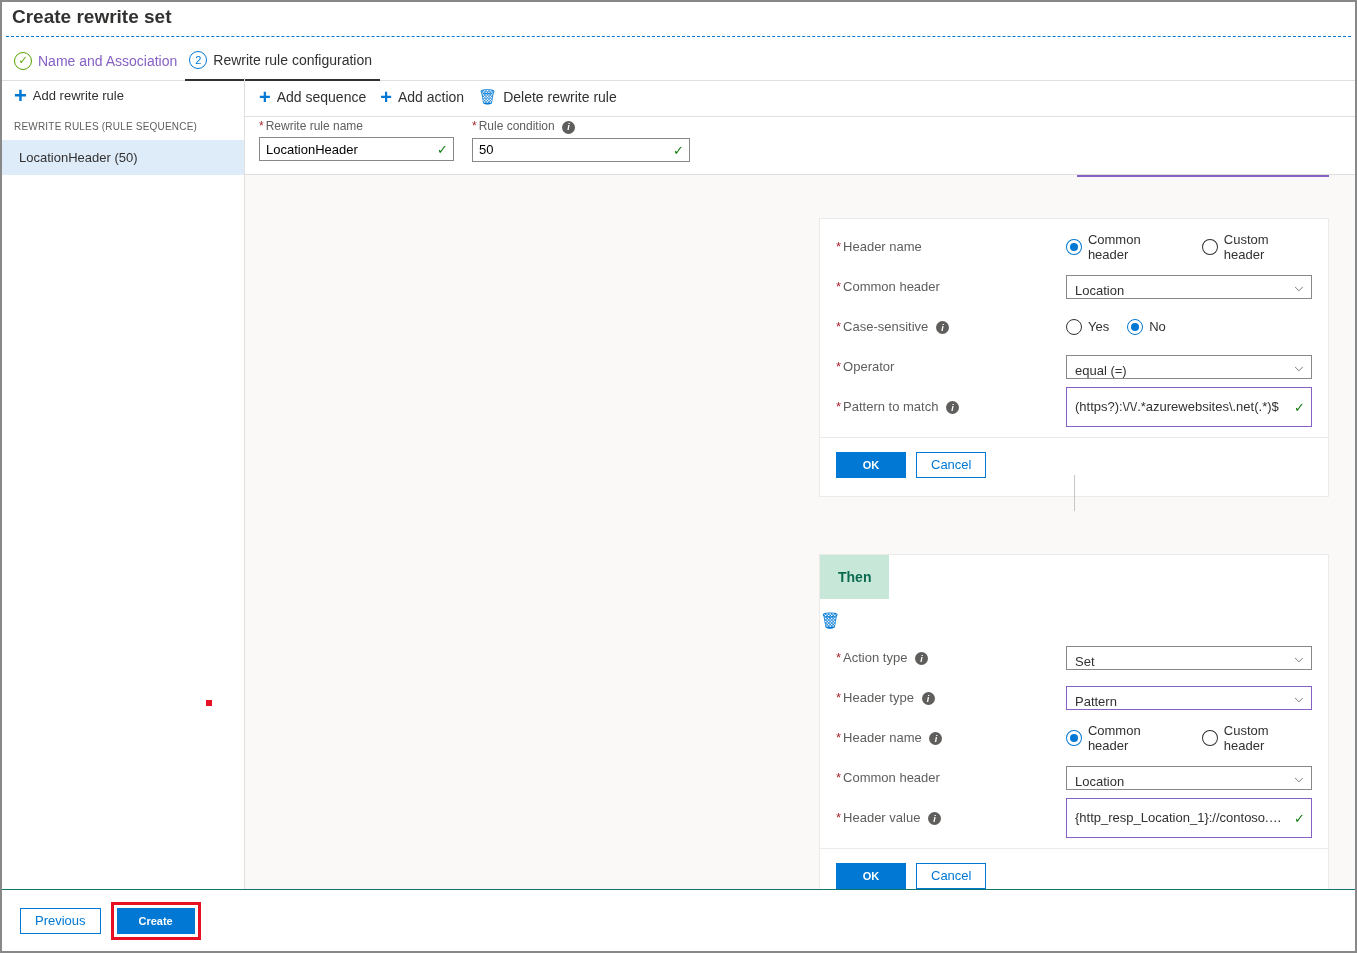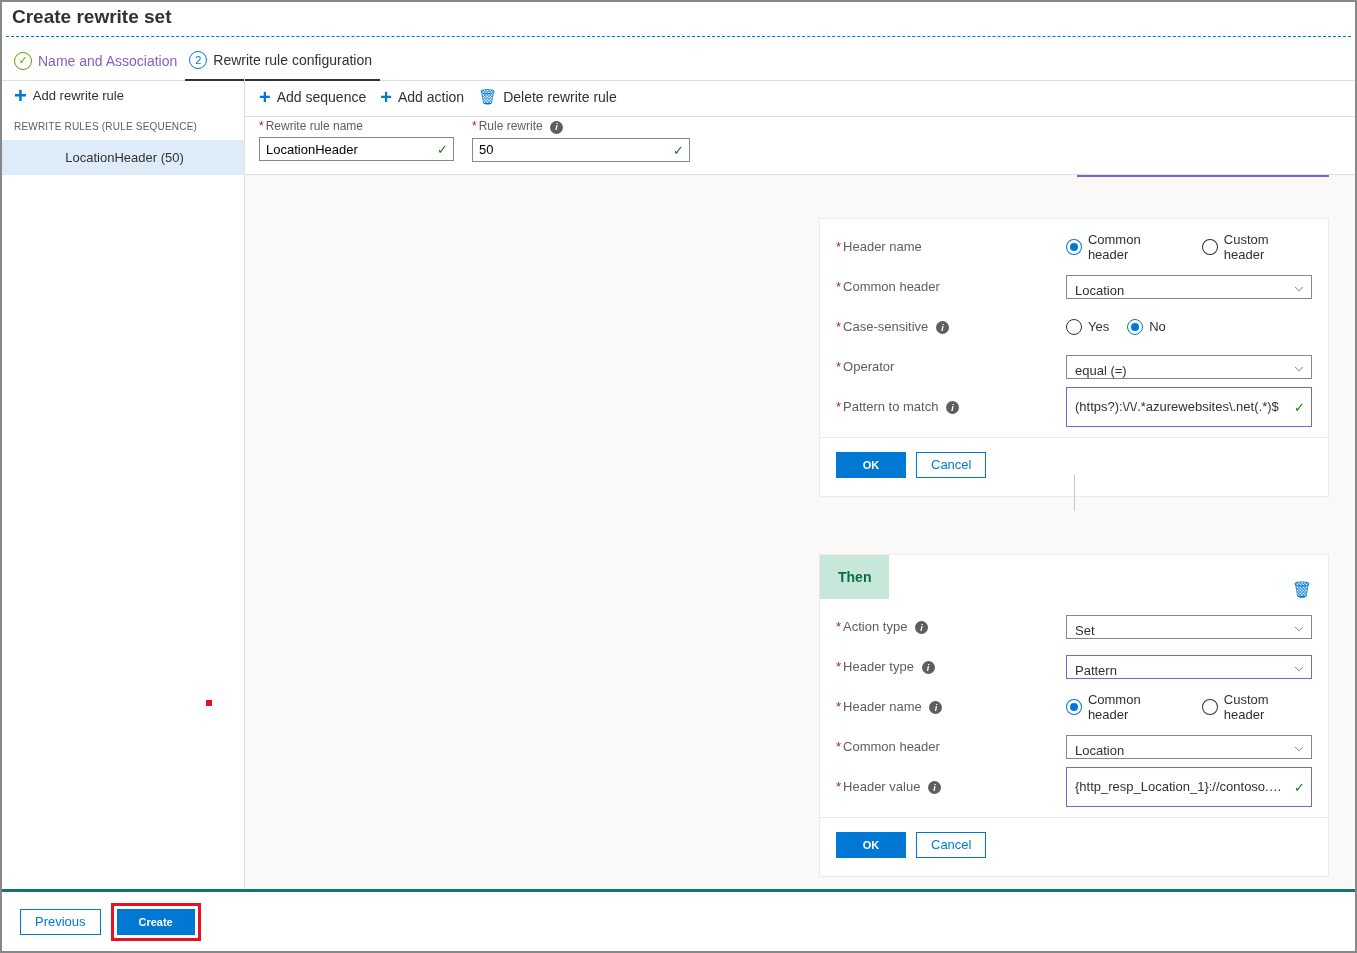--- a/index.html
+++ b/index.html
@@ -13,21 +13,21 @@
   .step1 .step-circle { border:1.5px solid #57a300; color:#57a300; }
   .step1 .step-label { color: #8661c5; }
   .step2 { border-bottom: 2px solid #323130; margin-bottom:-1px;}
   .step2 .step-circle { border:1.5px solid #0078d4; color:#0078d4; }
   .body { display:flex; position:absolute; top:76px; left:0; right:0; bottom:62px; }
   .left { width: 243px; border-right:1px solid #e1dfdd; display:flex; flex-direction:column; }
   .add-rule { display:flex; align-items:center; gap:6px; padding: 10px 12px; color:#323130; cursor:pointer; }
   .plus-blue { color:#0078d4; font-size:22px; font-weight:700; line-height:14px; }
   .plus-blue-sm { color:#0078d4; font-size:20px; font-weight:700; line-height:14px; }
   .rules-head { font-size:10px; font-weight:400; color:#605e5c; padding:8px 12px; letter-spacing:0.2px; }
-  .rule-item { padding:10px 14px; background:#deecf9; border-left:3px solid #deecf9; cursor:pointer;text-align:center; }
+  .rule-item { padding:10px 14px; background:#deecf9; border-left:3px solid #deecf9; cursor:pointer; }
   .right { flex:1; display:flex; flex-direction:column; overflow:hidden;}
   .toolbar { display:flex; gap:14px; padding:10px 14px; border-bottom:1px solid #e1dfdd; align-items:center;}
   .tool-btn { display:flex; align-items:center; gap:6px; cursor:pointer; font-size:14px;}
   .trash { color:#0078d4; font-size:15px;}
   .form-top { display:flex; gap:18px; padding:2px 14px 12px; border-bottom:1px solid #e1dfdd;}
   .field { display:flex; flex-direction:column; gap:4px;}
   .field-label { font-size:12px; color:#605e5c; }
   .req { color:#a4262c; margin-right:2px;}
   .input { border:1px solid #8a8886; height:24px; padding:0 24px 0 6px; font-size:13px; position:relative; background:#fff;}
   .input-wrap { position:relative; display:inline-block;}
@@ -47,26 +47,26 @@
   .select-purple { border-color:#8661c5;}
   .caret { position:absolute; right:8px; top:50%; transform:translateY(-50%); font-size:11px; color:#605e5c;}
   .radio { width:16px; height:16px; border:1.5px solid #323130; border-radius:50%; display:inline-flex; align-items:center; justify-content:center; margin-right:6px; vertical-align:middle;}
   .radio.on::after { content:''; width:8px; height:8px; background:#0078d4; border-radius:50%;}
   .radio.on { border-color:#0078d4;}
   .radio-group { display:flex; gap:18px; align-items:center;}
   .radio-label { font-size:13px; display:inline-flex; align-items:center; cursor:pointer;}
   .panel-footer { border-top:1px solid #edebe9; padding:14px 16px 18px; display:flex; gap:10px; margin-top:10px;}
   .btn-primary { background:#0078d4; color:#fff; border:none; height:26px; min-width:70px; font-size:11px; font-weight:700; cursor:pointer; padding:0 14px;}
   .btn-secondary { background:#fff; color:#0078d4; border:1px solid #0078d4; height:26px; min-width:70px; font-size:13px; cursor:pointer; padding:0 14px;}
-  .then-head { display:flex; justify-content:space-between; align-items:flex-end; padding:0 16px 0 0;}
+  .then-head { display:flex; justify-content:space-between; align-items:flex-start; padding:0 16px 0 0;flex-direction:column;}
   .then-tag { background:#c7e8d9; color:#0b6a4f; font-weight:600; padding:14px 18px; font-size:14px;}
   .delete-icon { color:#0078d4; font-size:16px; cursor:pointer; padding-top:12px;}
   .input-text { border:1px solid #8661c5; height:40px; width:246px; padding:0 24px 0 8px; font-size:13px; position:relative; display:inline-flex; align-items:center; background:#fff; white-space:nowrap; overflow:hidden; text-overflow:ellipsis;}
   .input-text .txt { overflow:hidden; text-overflow:ellipsis; max-width:210px; display:inline-block;}
-  .bottom { position:absolute; left:0; right:0; bottom:0; height:62px; border-top:3px solid #0f766e; display:flex; align-items:center; gap:10px; padding:0 18px; background:#fff;}
+  .bottom { position:absolute; left:0; right:0; bottom:0; height:62px; border-top:1px solid #0f766e; display:flex; align-items:center; gap:10px; padding:0 18px; background:#fff;}
   .highlight-box { border:3px solid #e81123; padding:3px; display:inline-flex;}
   .red-dot { position:absolute; left:204px; top:622px; width:6px; height:6px; background:#e81123;}
   .hidden-top-border { border-top:2px solid #8661c5; position:absolute; right:26px; top:0; width:252px;}
 </style>
 </head>
 <body>
 
 <div class="outer">
   <div class="title">Create rewrite set</div>
   <div class="dashed"></div>
@@ -111,21 +111,21 @@
 
       <div class="form-top">
         <div class="field">
           <span class="field-label"><span class="req">*</span><span>Rewrite rule name</span></span>
           <span class="input-wrap">
             <input class="input w210" value="LocationHeader" style="">
             <span class="check-green">✓</span>
           </span>
         </div>
         <div class="field">
-          <span class="field-label"><span class="req">*</span><span>Rule rewrite</span> <span class="info">i</span></span>
+          <span class="field-label"><span class="req">*</span><span>Rule condition</span> <span class="info">i</span></span>
           <span class="input-wrap">
             <input class="input w220" value="50" style="">
             <span class="check-green">✓</span>
           </span>
         </div>
       </div>
 
       <div class="content-area">
         <div class="hidden-top-border"></div>
 

